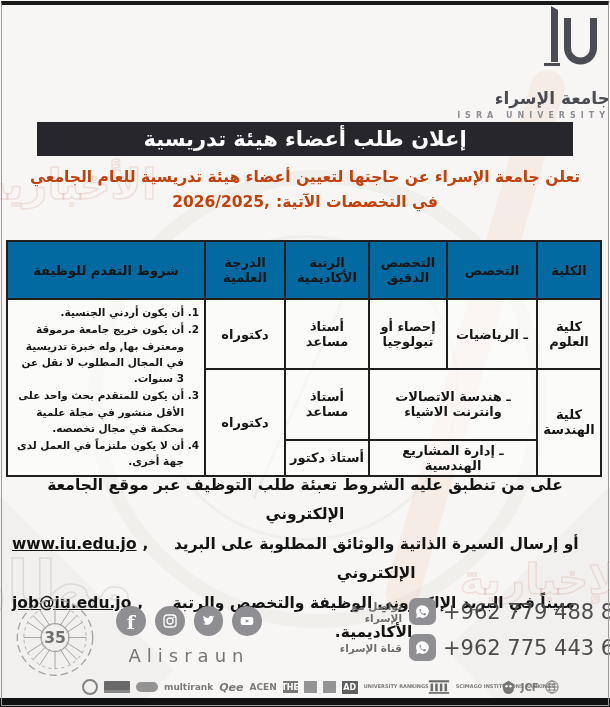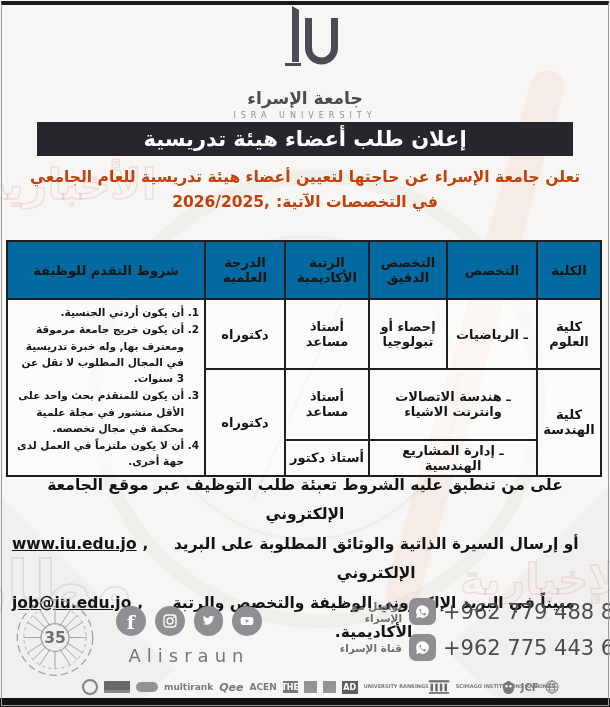--- a/index.html
+++ b/index.html
@@ -14,23 +14,23 @@
   .wm-streak{width:34px;height:560px;right:118px;top:60px;background:rgba(233,150,100,0.10);transform:rotate(16deg);border-radius:20px;}
   .wm-tri{width:260px;height:260px;background:rgba(0,0,0,0.022);transform:rotate(45deg);}
   .wm-text{font-weight:bold;color:transparent;-webkit-text-stroke:1.5px rgba(190,80,60,0.14);white-space:nowrap;}
   .wm-text.t1{font-size:64px;left:-30px;top:548px;-webkit-text-stroke-color:rgba(60,60,60,0.12);}
   .wm-text.t2{font-size:42px;left:-18px;top:160px;}
   .wm-text.t3{font-size:42px;right:-24px;top:555px;}
   
   .frame{position:absolute;inset:1px;border:1px solid #9a9a9a;border-top:4px solid #1a1a1a;z-index:6;pointer-events:none;}
   .bottom-bar{position:absolute;left:0;right:0;bottom:0;height:9px;background:#121212;z-index:5;}
   
-  .logo-wrap{position:absolute;top:6px;left:0;right:0;text-align:center;z-index:2;}
+  .logo-wrap{position:absolute;top:6px;left:0;right:0;text-align:right;z-index:2;}
   .uni-ar{font-size:17px;font-weight:bold;color:#4b4b54;margin-top:2px;}
-  .uni-en{font-size:8px;letter-spacing:5px;color:#8f8f96;font-weight:normal;margin-top:3px;}
+  .uni-en{font-size:8px;letter-spacing:5px;color:#8f8f96;font-weight:bold;margin-top:3px;}
   
   .banner{position:absolute;top:122px;left:37px;width:536px;height:34px;background:#26262c;color:#ffffff;
           display:flex;align-items:center;justify-content:center;font-size:21px;font-weight:bold;z-index:2;}
   
   .intro{position:absolute;top:165px;left:20px;right:20px;text-align:center;font-weight:bold;
          font-size:15.5px;line-height:1.6;z-index:2;color:#c2410c;}
   .ltr-line{direction:ltr;display:flex;justify-content:center;gap:6px;}
   
   table.jobs{position:absolute;top:240px;right:8px;width:594px;border-collapse:collapse;direction:rtl;
              font-weight:bold;z-index:2;table-layout:fixed;background:rgba(255,255,255,0.55);}

